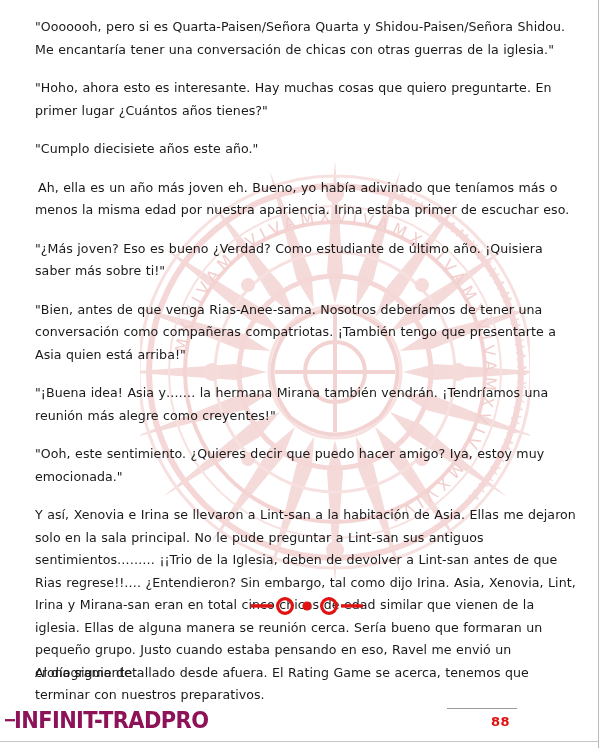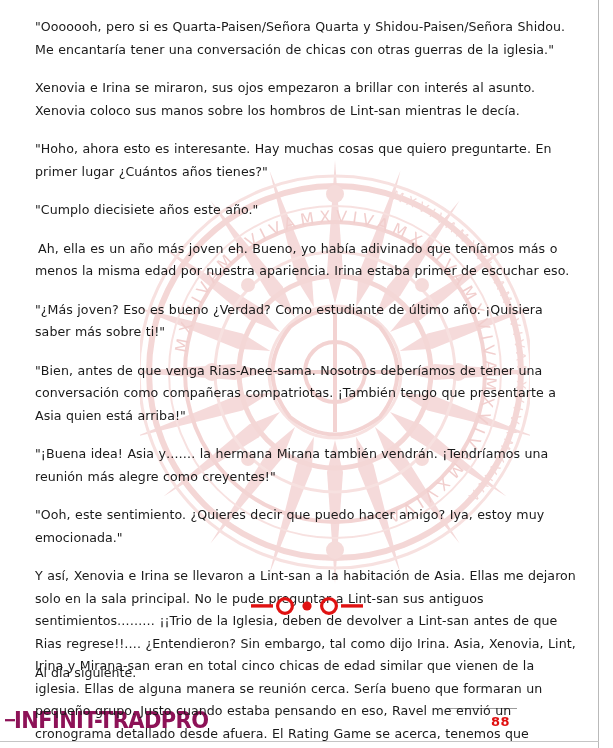--- a/index.html
+++ b/index.html
@@ -214,21 +214,20 @@
         <circle cx="282" cy="163" r="7"></circle>
         <circle cx="282" cy="337" r="7"></circle>
         <circle cx="108" cy="337" r="7"></circle>
         <circle cx="108" cy="163" r="7"></circle>
       </g>
     </svg>
   </div>
 
   <div class="content">
     <p class="para">"Ooooooh, pero si es Quarta-Paisen/Señora Quarta y Shidou-Paisen/Señora Shidou. Me encantaría tener una conversación de chicas con otras guerras de la iglesia."</p>
-    <p class="para">Xenovia e Irina se miraron, sus ojos empezaron a brillar con interés al asunto. Xenovia coloco sus manos sobre los hombros de Lint-san mientras le decía.</p>
     <p class="para">"Hoho, ahora esto es interesante. Hay muchas cosas que quiero preguntarte. En primer lugar ¿Cuántos años tienes?"</p>
     <p class="para">"Cumplo diecisiete años este año."</p>
     <p class="para lead-space"> Ah, ella es un año más joven eh. Bueno, yo había adivinado que teníamos más o menos la misma edad por nuestra apariencia. Irina estaba primer de escuchar eso.</p>
     <p class="para">"¿Más joven? Eso es bueno ¿Verdad? Como estudiante de último año. ¡Quisiera saber más sobre ti!"</p>
     <p class="para">"Bien, antes de que venga Rias-Anee-sama. Nosotros deberíamos de tener una conversación como compañeras compatriotas. ¡También tengo que presentarte a Asia quien está arriba!"</p>
     <p class="para">"¡Buena idea! Asia y……. la hermana Mirana también vendrán. ¡Tendríamos una reunión más alegre como creyentes!"</p>
     <p class="para">"Ooh, este sentimiento. ¿Quieres decir que puedo hacer amigo? Iya, estoy muy emocionada."</p>
     <p class="para">Y así, Xenovia e Irina se llevaron a Lint-san a la habitación de Asia. Ellas me dejaron solo en la sala principal. No le pude preguntar a Lint-san sus antiguos sentimientos……… ¡¡Trio de la Iglesia, deben de devolver a Lint-san antes de que Rias regrese!!…. ¿Entendieron? Sin embargo, tal como dijo Irina. Asia, Xenovia, Lint, Irina y Mirana-san eran en total cinco chicas de edad similar que vienen de la iglesia. Ellas de alguna manera se reunión cerca. Sería bueno que formaran un pequeño grupo. Justo cuando estaba pensando en eso, Ravel me envió un cronograma detallado desde afuera. El Rating Game se acerca, tenemos que terminar con nuestros preparativos.</p>
   </div>
 

